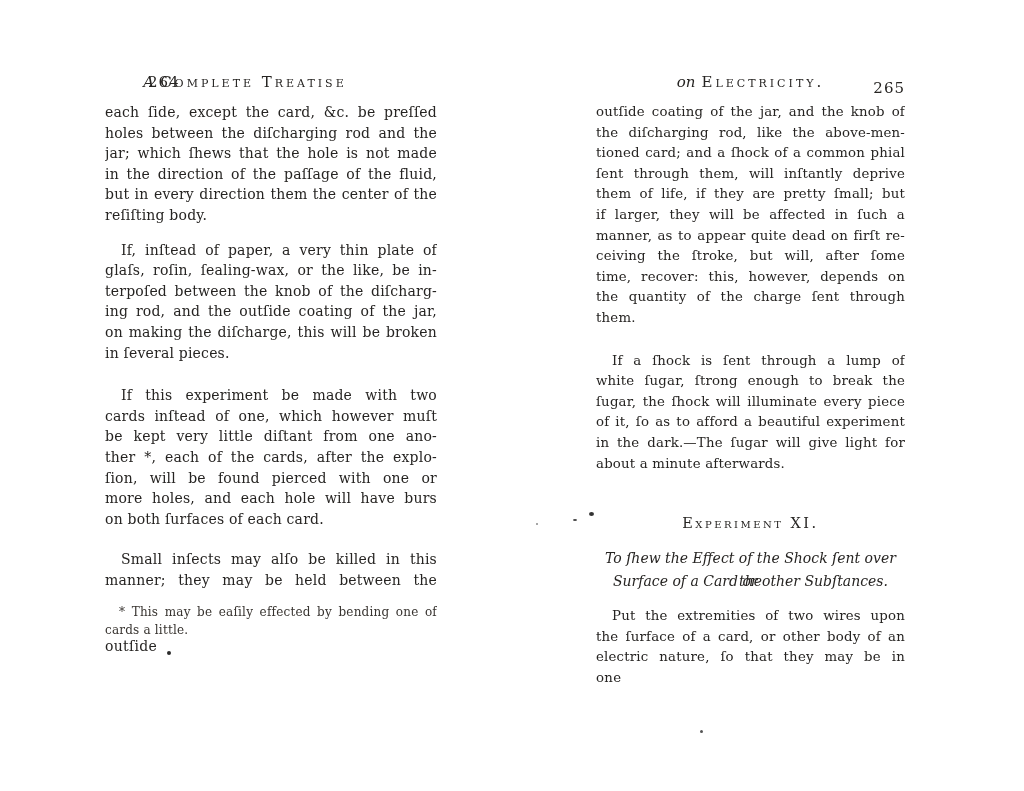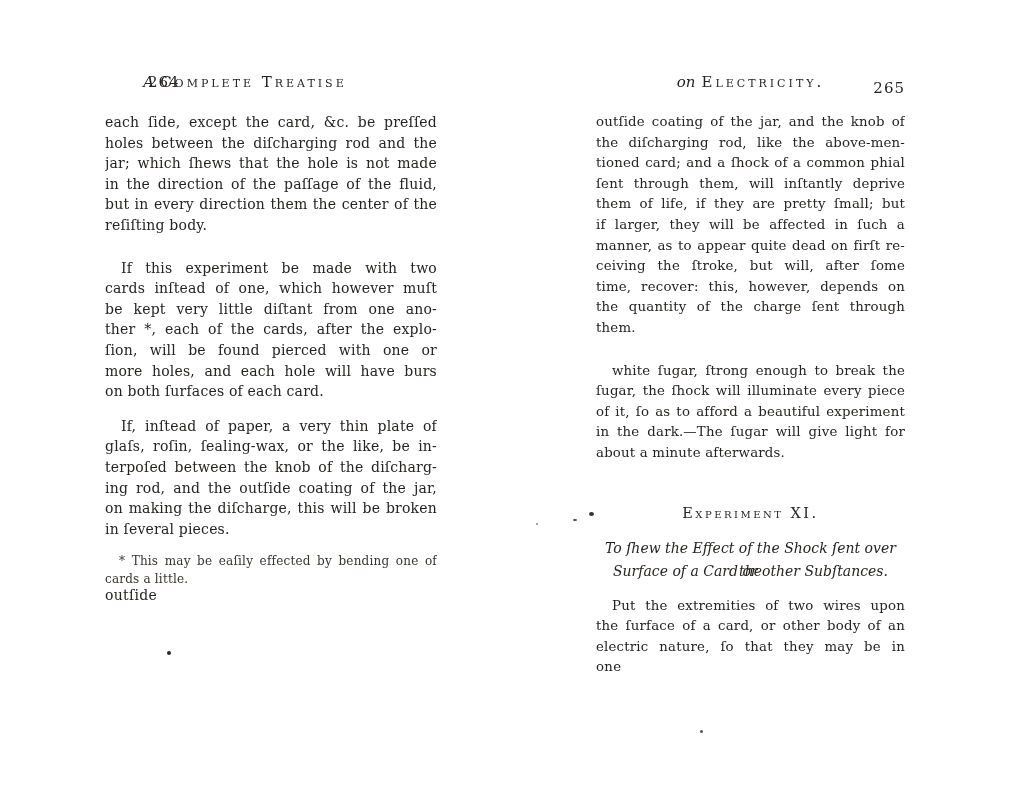--- a/index.html
+++ b/index.html
@@ -45,21 +45,21 @@
   .page.left .catchword{margin-top:-3px;font-size:14px;}
   .page.right .catchword{margin-top:0;font-size:13.3px;}
   .xheading{
     text-align:center;font-variant:small-caps;
     font-size:14.5px;letter-spacing:2.5px;height:20px;line-height:20px;
   }
   .subtitle{
     text-align:center;font-style:italic;font-size:14px;
   }
   .subtitle .sline{height:23px;line-height:23px;}
-  .mt6{margin-top:20px;}
+  .mt6{margin-top:10px;}
   .mt13{margin-top:13px;} .mt14{margin-top:14px;}
   .mt20{margin-top:20px;} .mt22{margin-top:22px;}
   .mt29{margin-top:39px;}
   .speck{position:absolute;border-radius:50%;}
 </style>
 </head>
 <body>
 
 <div class="sheet">
 
@@ -71,39 +71,43 @@
 
     <div class="para noindent mt6">
         <div class="tline">each ſide, except the card, &amp;c. be preſſed</div>
         <div class="tline">holes between the diſcharging rod and the</div>
         <div class="tline">jar; which ſhews that the hole is not made</div>
         <div class="tline">in the direction of the paſſage of the fluid,</div>
         <div class="tline">but in every direction them the center of the</div>
         <div class="tline endline">reſiſting body.</div>
       </div>
 
+    <div class="para mt14">
+        <div class="tline">If, inſtead of paper, a very thin plate of</div>
+        <div class="tline">glaſs, roſin, ſealing-wax, or the like, be in-</div>
+        <div class="tline">terpoſed between the knob of the diſcharg-</div>
+        <div class="tline">ing rod, and the outſide coating of the jar,</div>
+        <div class="tline">on making the diſcharge, this will be broken</div>
+        <div class="tline endline">in ſeveral pieces.</div>
+      </div>
+
     <div class="para mt22">
         <div class="tline">If this experiment be made with two</div>
         <div class="tline">cards inſtead of one, which however muſt</div>
         <div class="tline">be kept very little diſtant from one ano-</div>
         <div class="tline">ther *, each of the cards, after the explo-</div>
         <div class="tline">ſion, will be found pierced with one or</div>
         <div class="tline">more holes, and each hole will have burs</div>
         <div class="tline endline">on both ſurfaces of each card.</div>
       </div>
 
-    <div class="para mt14">
-        <div class="tline">If, inſtead of paper, a very thin plate of</div>
-        <div class="tline">glaſs, roſin, ſealing-wax, or the like, be in-</div>
-        <div class="tline">terpoſed between the knob of the diſcharg-</div>
-        <div class="tline">ing rod, and the outſide coating of the jar,</div>
-        <div class="tline">on making the diſcharge, this will be broken</div>
-        <div class="tline endline">in ſeveral pieces.</div>
+    <div class="para mt20">
+        <div class="tline">Small inſects may alſo be killed in this</div>
+        <div class="tline">manner; they may be held between the</div>
       </div>
-
 
     <div class="footnote mt14">
         <div class="tline">* This may be eaſily effected by bending one of the</div>
         <div class="tline endline">cards a little.</div>
       </div>
 
     <div class="catchword">outſide</div>
   </div>
 
   <div class="page right">
@@ -120,20 +124,21 @@
         <div class="tline">them of life, if they are pretty ſmall; but</div>
         <div class="tline">if larger, they will be affected in ſuch a</div>
         <div class="tline">manner, as to appear quite dead on firſt re-</div>
         <div class="tline">ceiving the ſtroke, but will, after ſome</div>
         <div class="tline">time, recover: this, however, depends on</div>
         <div class="tline">the quantity of the charge ſent through</div>
         <div class="tline endline">them.</div>
       </div>
 
     <div class="para mt22">
+        <div class="tline">If a ſhock is ſent through a lump of</div>
         <div class="tline">white ſugar, ſtrong enough to break the</div>
         <div class="tline">ſugar, the ſhock will illuminate every piece</div>
         <div class="tline">of it, ſo as to afford a beautiful experiment</div>
         <div class="tline">in the dark.—The ſugar will give light for</div>
         <div class="tline endline">about a minute afterwards.</div>
       </div>
 
     <div class="xheading mt29">Experiment XI.</div>
 
     <div class="subtitle mt14">

